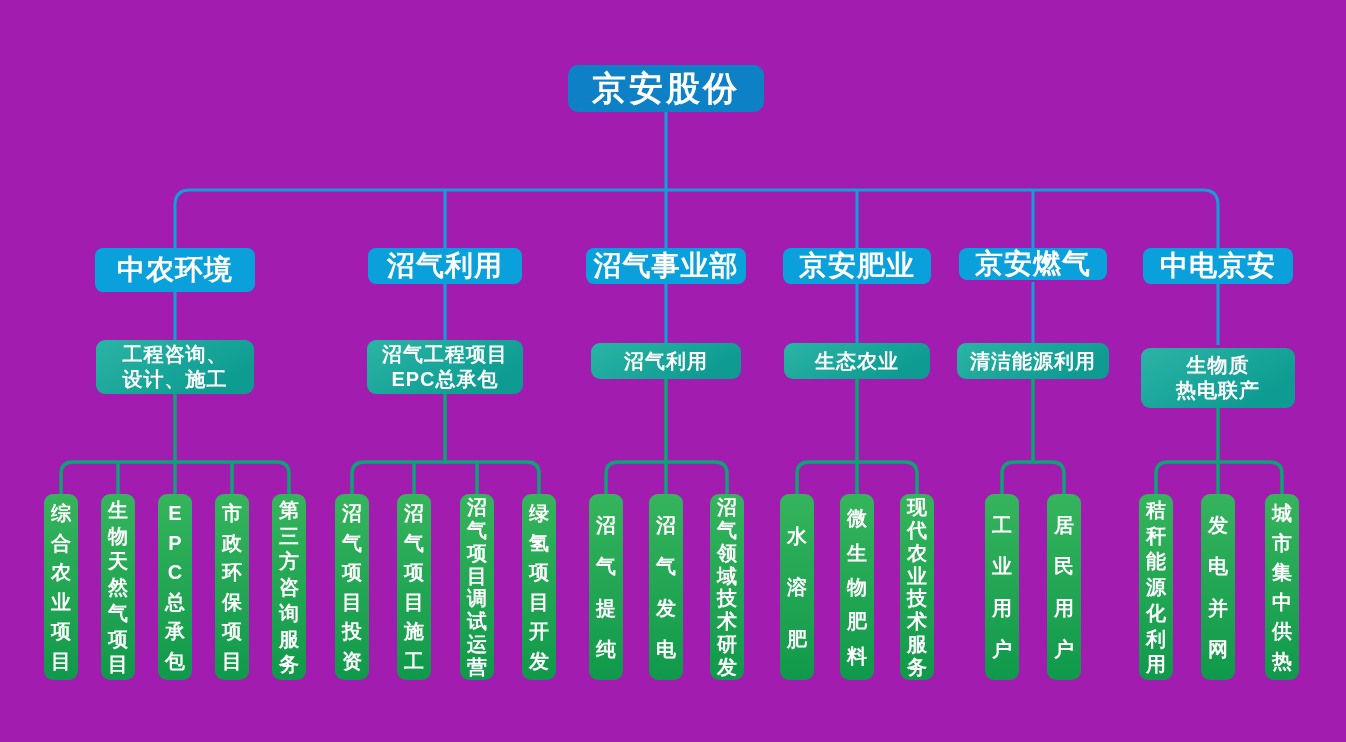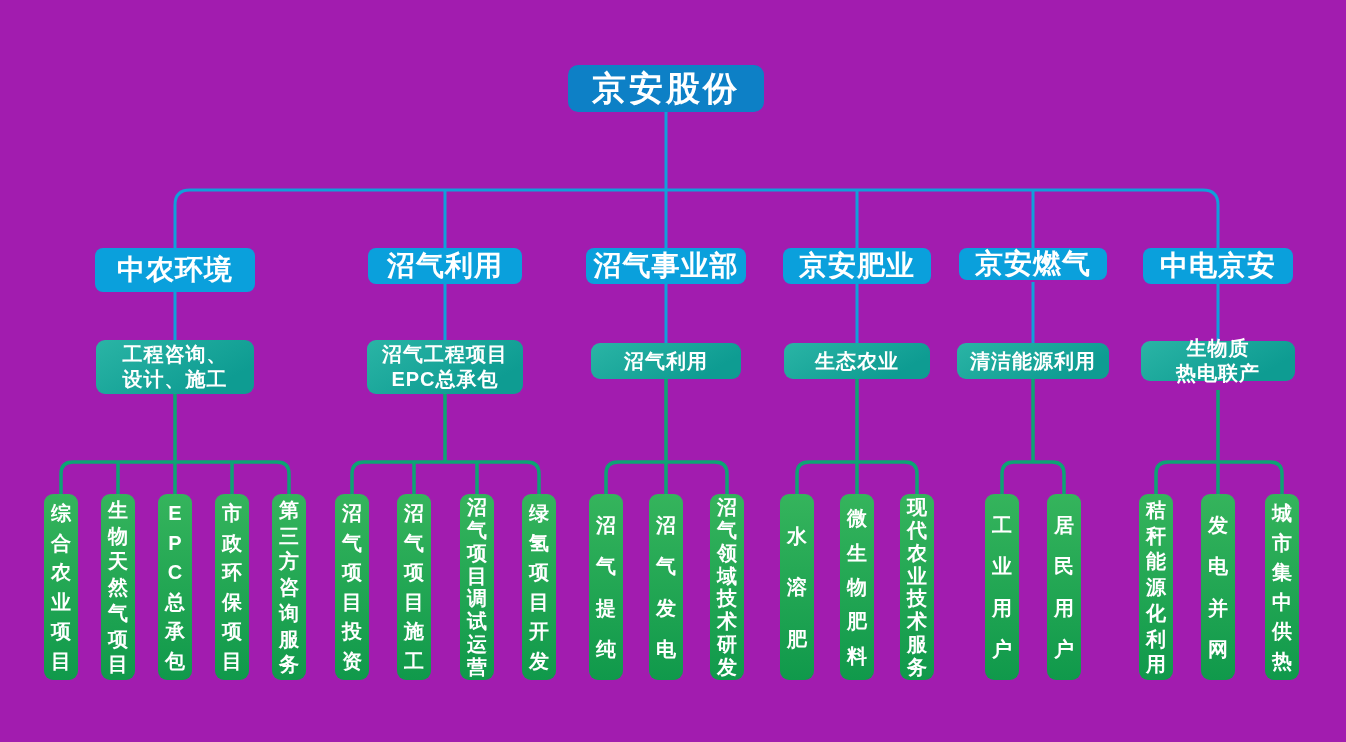--- a/index.html
+++ b/index.html
@@ -240,21 +240,21 @@
   <div class="leaf" style="left:1047px;top:494px">
       <span>居</span>
       <span>民</span>
       <span>用</span>
       <span>户</span>
     </div>
 
   <div class="node branch" style="left:1143px;top:248px;width:150px;height:36px">
     <span>中电京安</span>
   </div>
-  <div class="node teal" style="left:1141px;top:341px;width:154px;height:40px">
+  <div class="node teal" style="left:1141px;top:348px;width:154px;height:60px">
     <span>生物质
 热电联产</span>
   </div>
   <div class="leaf" style="left:1139px;top:494px">
       <span>秸</span>
       <span>秆</span>
       <span>能</span>
       <span>源</span>
       <span>化</span>
       <span>利</span>

